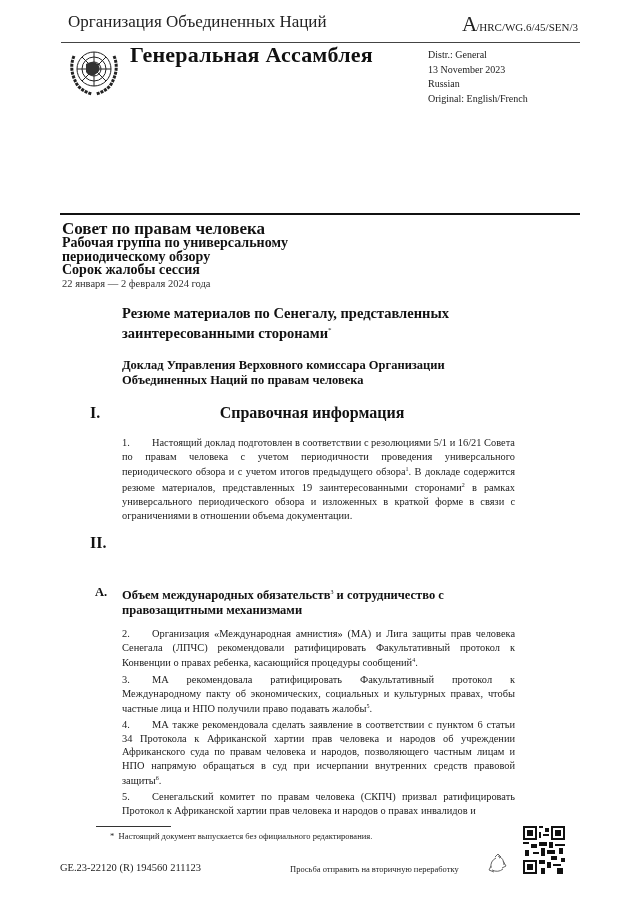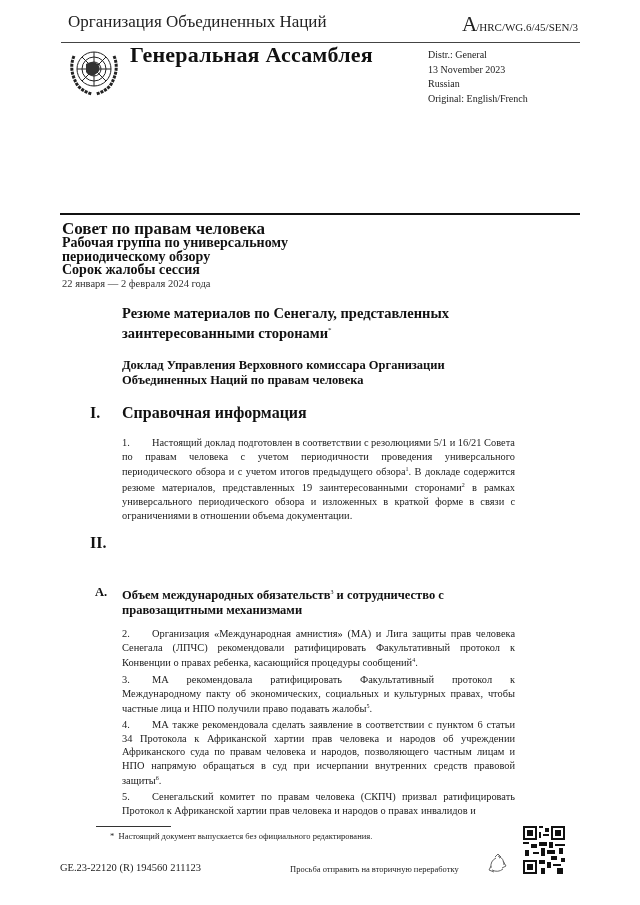--- a/index.html
+++ b/index.html
@@ -18,21 +18,21 @@
   .rule-thick { left: 60px; top: 213px; width: 520px; height: 2px; background: #111; }
   .council { left: 62px; top: 222px; font-size: 11px; line-height: 13.8px; }
   .council .b1 { font-weight: bold; font-size: 17px; }
   .council .b2 { font-weight: bold; font-size: 14px; }
   .council .n { font-size: 10.5px; color: #333; }
   .title-main { left: 113px; top: 305px; width: 380px; font-size: 14.5px; font-weight: bold; line-height: 17px; margin-left: 9px; }
   .title-main sup { font-size: 7px; font-weight: normal; }
   .title-sub { left: 122px; top: 358px; width: 390px; font-size: 12.5px; font-weight: bold; line-height: 15px; }
   .h1 { font-size: 16px; font-weight: bold; }
   .h1 .num { position: absolute; left: 0; }
-  .h1 .txt { position: absolute; left: 32px; width: 380px; line-height: 18px; }
+  .h1 .txt { position: absolute; left: 32px; width: 380px; line-height: 18px; text-align: center; }
   .sec1 { left: 90px; top: 404px; width: 450px; height: 20px; }
   .sec2 { left: 90px; top: 534px; width: 450px; height: 40px; }
   .h2 { font-size: 12.5px; font-weight: bold; }
   .h2 .num { position: absolute; left: 0; }
   .h2 .txt { position: absolute; left: 27px; width: 360px; line-height: 15px; }
   .h2 sup { font-size: 6px; font-weight: normal; }
   .secA { left: 95px; top: 585px; width: 450px; height: 32px; }
   .para { left: 122px; width: 393px; font-size: 10.4px; line-height: 13.6px; text-align: justify; color: #222; }
   .para .pn { display: inline-block; width: 30px; }
   .para sup { font-size: 6px; }

